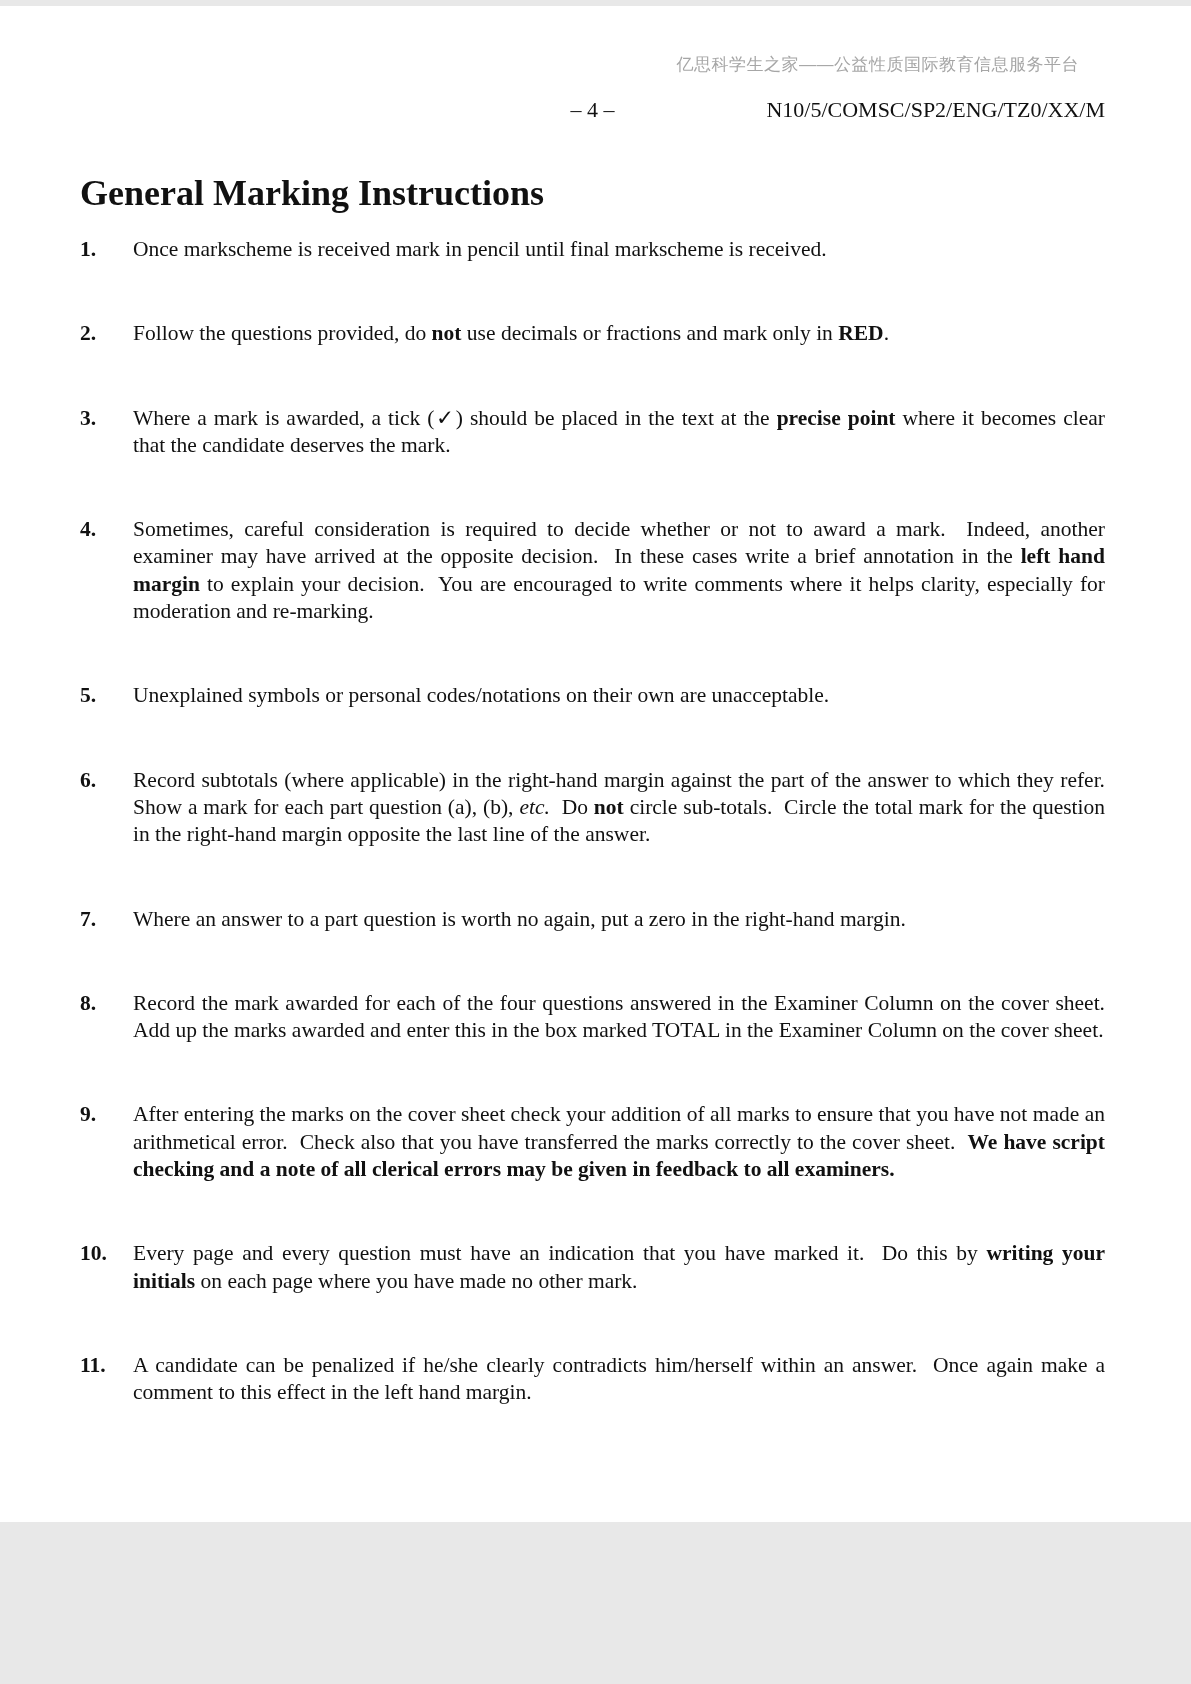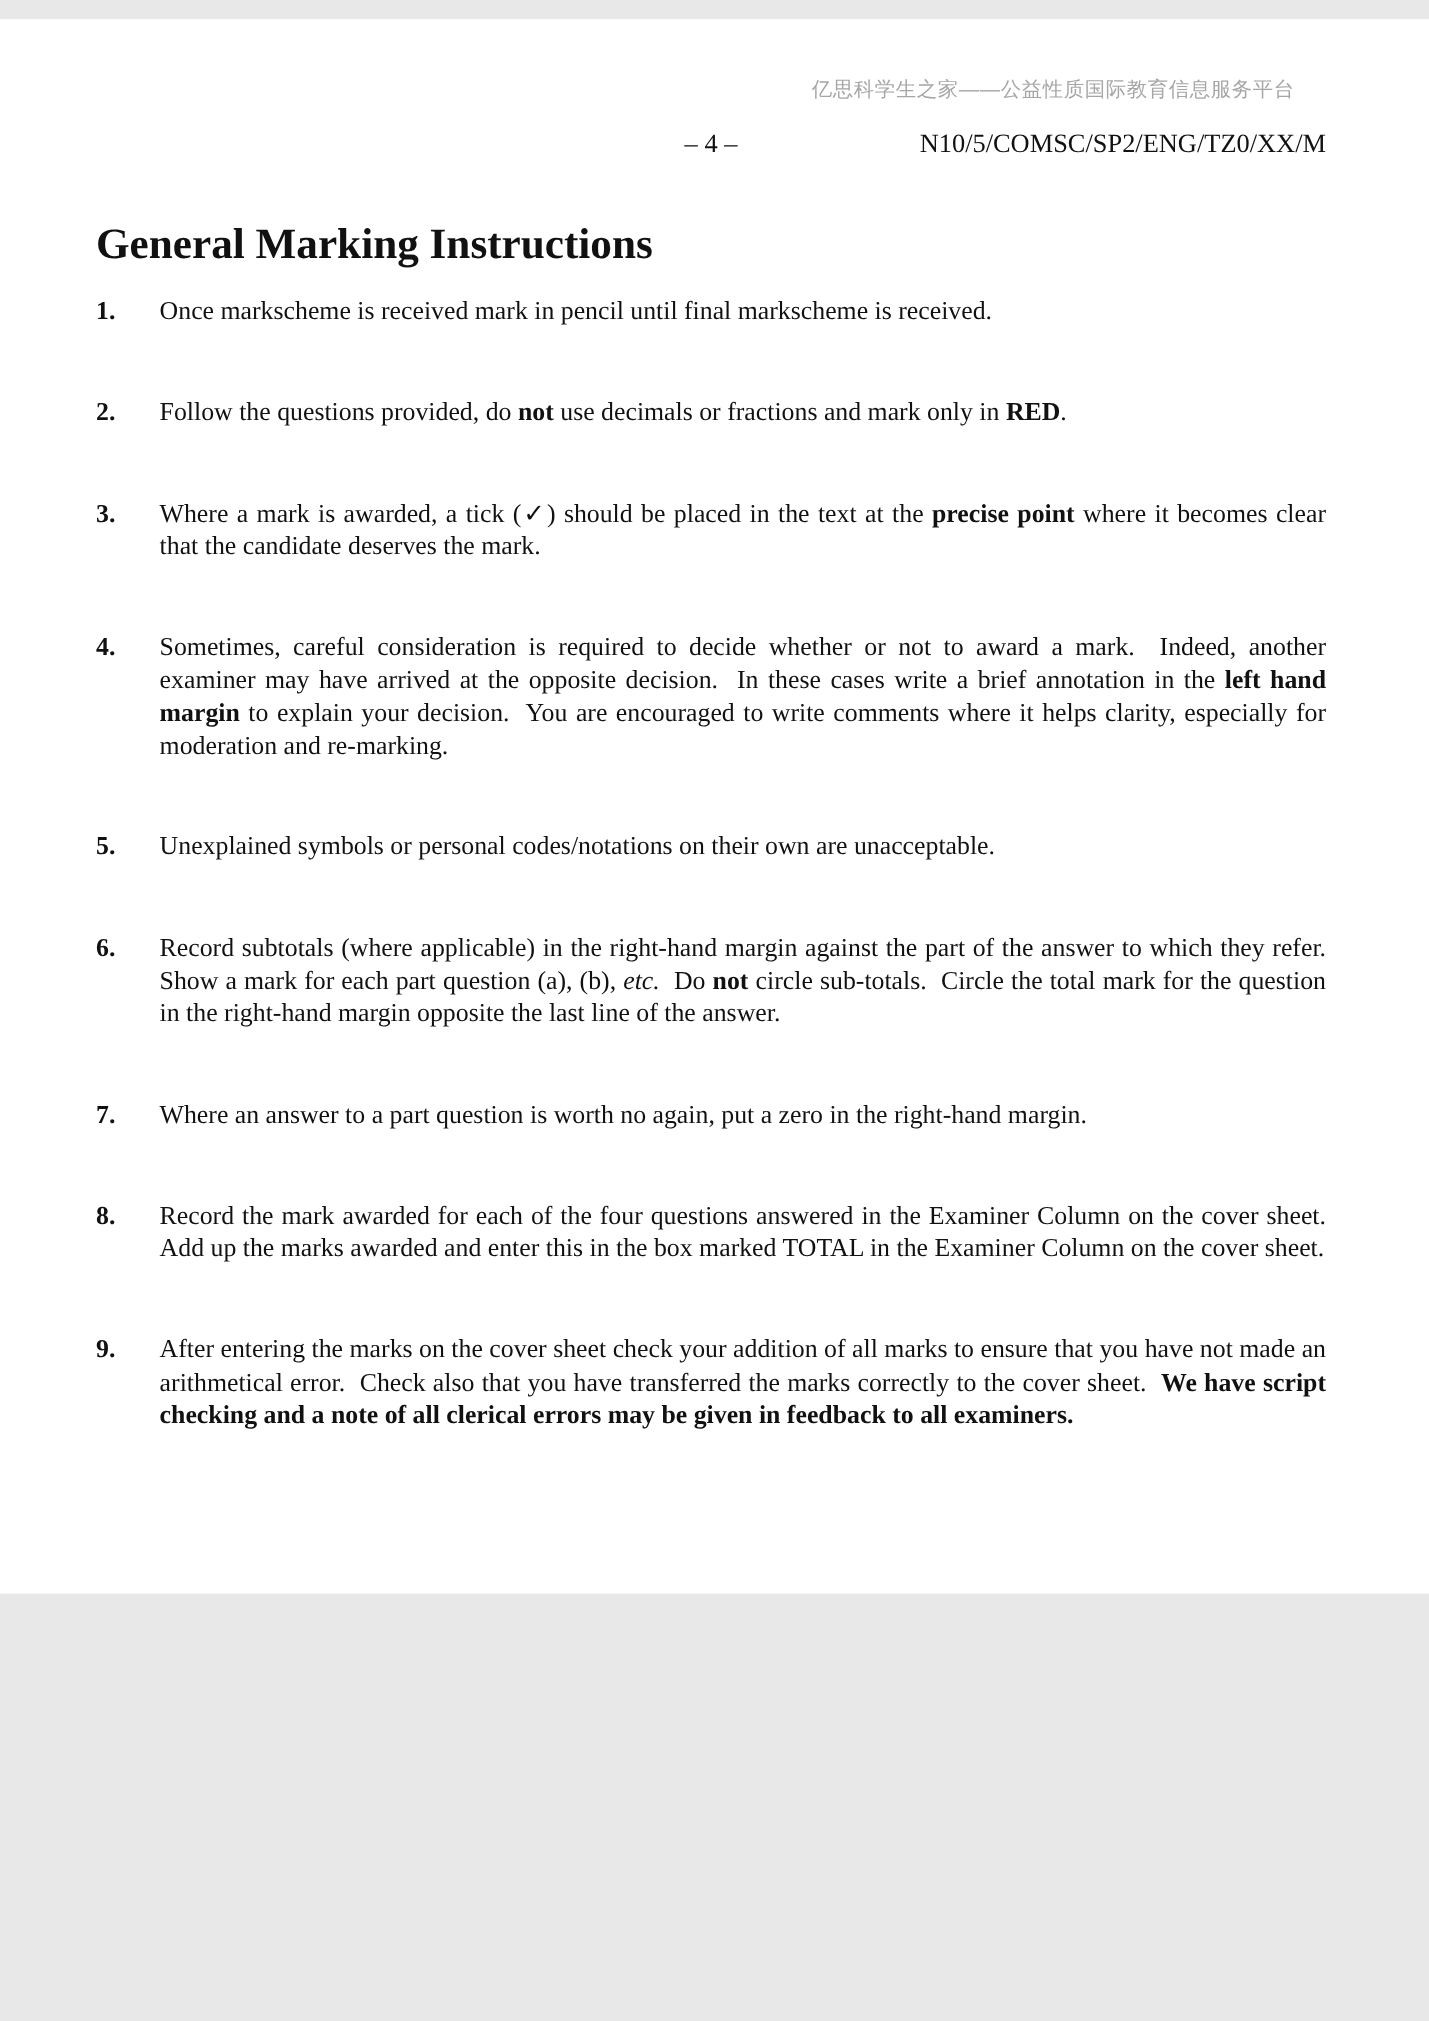--- a/index.html
+++ b/index.html
@@ -1,20 +1,20 @@
 <!DOCTYPE html>
 <html><head>
 <meta charset="utf-8">
 <style>
   html, body { margin: 0; padding: 0; background: #e8e8e8; }
   .page {
     position: relative;
     width: 1191px;
-    height: 1312px;
-    margin: 16px auto;
+    height: 1516px;
+    margin: 6px auto;
     background: #ffffff;
     font-family: "Liberation Serif", serif;
     color: #111111;
     overflow: hidden;
   }
   .header-cn {
     position: absolute;
     top: 48px;
     right: 112px;
     font-family: "Liberation Sans", sans-serif;
@@ -135,17 +135,25 @@
         <div class="txt"><span class="normal">Where an answer to a part question is worth no again, put a zero in the right-hand margin.</span></div>
       </div>
       <div class="item">
         <span class="num">8.</span>
         <div class="txt"><span class="normal">Record the mark awarded for each of the four questions answered in the Examiner Column on the cover sheet.  Add up the marks awarded and enter this in the box marked TOTAL in the Examiner Column on the cover sheet.</span></div>
       </div>
       <div class="item">
         <span class="num">9.</span>
         <div class="txt"><span class="normal">After entering the marks on the cover sheet check your addition of all marks to ensure that you have not made an arithmetical error.  Check also that you have transferred the marks correctly to the cover sheet.  </span><span class="bold">We have script checking and a note of all clerical errors may be given in feedback to all examiners.</span></div>
       </div>
+      <div class="item">
+        <span class="num">10.</span>
+        <div class="txt"><span class="normal">Every page and every question must have an indication that you have marked it.  Do this by </span><span class="bold">writing your initials</span><span class="normal"> on each page where you have made no other mark.</span></div>
+      </div>
+      <div class="item">
+        <span class="num">11.</span>
+        <div class="txt"><span class="normal">A candidate can be penalized if he/she clearly contradicts him/herself within an answer.  Once again make a comment to this effect in the left hand margin.</span></div>
+      </div>
     </div>
 
   <div class="footer-mark">eskedu. con</div>
 
 </div>
 
 </body></html>

